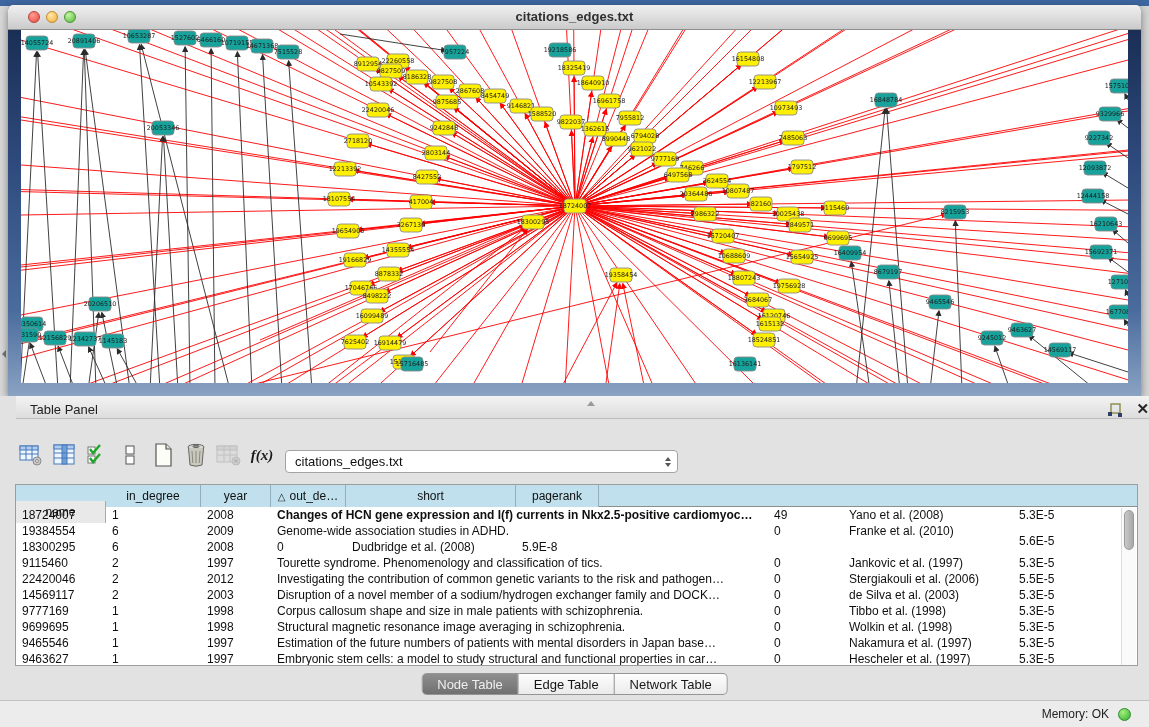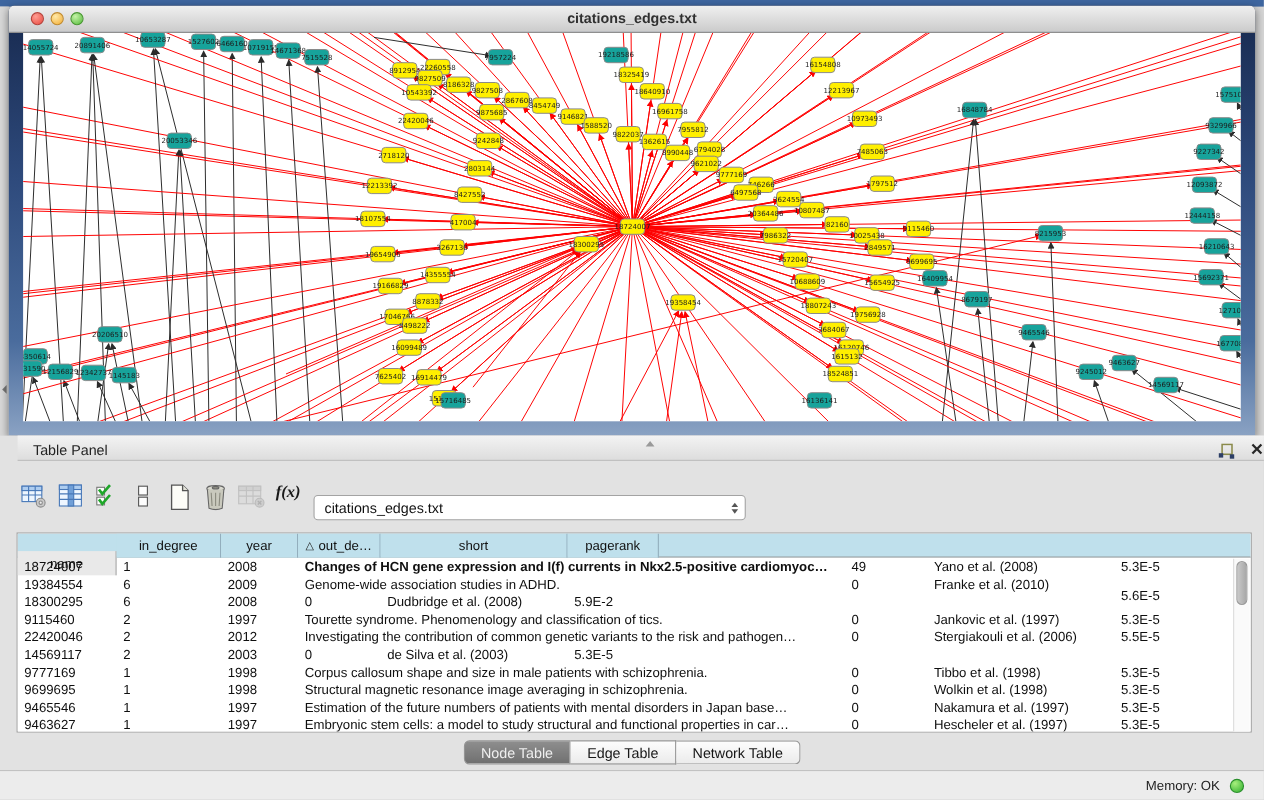--- a/index.html
+++ b/index.html
@@ -34,21 +34,21 @@
   .table-panel { position:absolute; left:0; top:396px; width:1149px; height:304px; background:#e2e2e2; }
   .tp-header { position:absolute; left:16px; top:0; width:100%; height:23px;
     background:linear-gradient(#f3f3f3,#dddddd); border-bottom:1px solid #bdbdbd;text-decoration:underline; }
   .tp-title { position:absolute; left:14px; top:0; line-height:28px; font-size:13px; color:#222; }
   .tp-notch { position:absolute; left:571px; top:5px; width:0; height:0;
     border-left:4px solid transparent; border-right:4px solid transparent; border-bottom:5px solid #9a9a9a; }
   .tp-float { position:absolute; right:42px; top:7px; width:16px; height:15px; cursor:pointer; }
   .tp-close { position:absolute; right:16px; top:4px; font-size:15px; font-weight:bold; color:#262626; cursor:pointer; }
   
   .tp-toolbar { position:absolute; left:16px; top:42px; height:34px; display:flex; align-items:center; }
-  .tbtn { width:30px; height:30px; margin-right:3px; display:flex; justify-content:center; cursor:pointer; }
+  .tbtn { width:30px; height:30px; margin-right:3px; display:flex; align-items:center; justify-content:center; cursor:pointer; }
   .tbtn.disabled { opacity:.45; cursor:default; }
   .fx { font-family:"Liberation Serif", serif; font-style:italic; font-weight:bold; font-size:15px; color:#1a1a1a; }
   .combo { position:absolute; left:285px; top:54px; width:393px; height:23px; background:#fff;
     border:1px solid #a3a3a3; border-radius:4px; font-size:13px; color:#111;
     display:flex; align-items:center; padding-left:9px; cursor:pointer; }
   .combo .stepper { margin-left:auto; width:18px; height:100%; display:flex; flex-direction:column;
     align-items:center; justify-content:center; color:#555; }
   .combo .stepper i { display:block; width:0; height:0; border-left:3.5px solid transparent; border-right:3.5px solid transparent; }
   .combo .stepper .up { border-bottom:4px solid #555; margin-bottom:2px; }
   .combo .stepper .dn { border-top:4px solid #555; }
@@ -867,21 +867,21 @@
           <div class="td" style="width: 75px;">0</div>
           <div class="td" style="width: 170px;">Franke et al. (2010)</div>
           <div class="td" style="width: 83px; margin-top: 20px;">5.6E-5</div>
         </div>
         <div class="tr">
           <div class="td" style="width: 90px;">18300295</div>
           <div class="td" style="width: 95px;">6</div>
           <div class="td" style="width: 70px;">2008</div>
           <div class="td" style="width: 75px;">0</div>
           <div class="td" style="width: 170px;">Dudbridge et al. (2008)</div>
-          <div class="td" style="width: 83px;">5.9E-2</div>
+          <div class="td" style="width: 83px;">5.9E-8</div>
         </div>
         <div class="tr">
           <div class="td" style="width: 90px;">9115460</div>
           <div class="td" style="width: 95px;">2</div>
           <div class="td" style="width: 70px;">1997</div>
           <div class="td" style="width: 497px;">Tourette syndrome. Phenomenology and classification of tics.</div>
           <div class="td" style="width: 75px;">0</div>
           <div class="td" style="width: 170px;">Jankovic et al. (1997)</div>
           <div class="td" style="width: 83px;">5.3E-5</div>
         </div>
@@ -891,20 +891,21 @@
           <div class="td" style="width: 70px;">2012</div>
           <div class="td" style="width: 497px;">Investigating the contribution of common genetic variants to the risk and pathogen…</div>
           <div class="td" style="width: 75px;">0</div>
           <div class="td" style="width: 170px;">Stergiakouli et al. (2006)</div>
           <div class="td" style="width: 83px;">5.5E-5</div>
         </div>
         <div class="tr">
           <div class="td" style="width: 90px;">14569117</div>
           <div class="td" style="width: 95px;">2</div>
           <div class="td" style="width: 70px;">2003</div>
+          <div class="td" style="width: 497px;">Disruption of a novel member of a sodium/hydrogen exchanger family and DOCK…</div>
           <div class="td" style="width: 75px;">0</div>
           <div class="td" style="width: 170px;">de Silva et al. (2003)</div>
           <div class="td" style="width: 83px;">5.3E-5</div>
         </div>
         <div class="tr">
           <div class="td" style="width: 90px;">9777169</div>
           <div class="td" style="width: 95px;">1</div>
           <div class="td" style="width: 70px;">1998</div>
           <div class="td" style="width: 497px;">Corpus callosum shape and size in male patients with schizophrenia.</div>
           <div class="td" style="width: 75px;">0</div>

